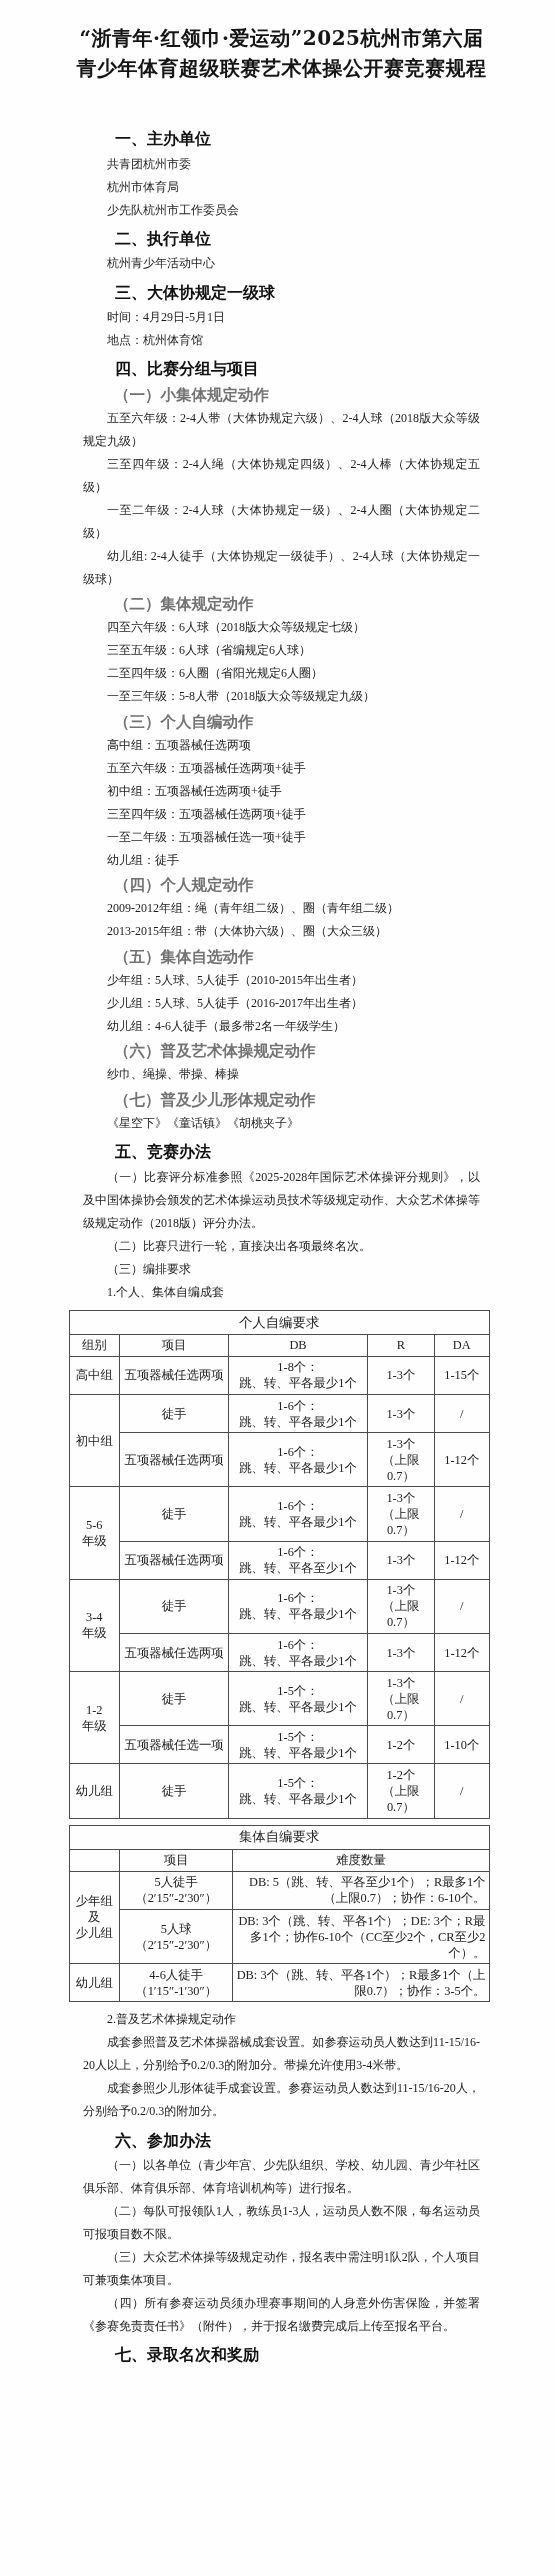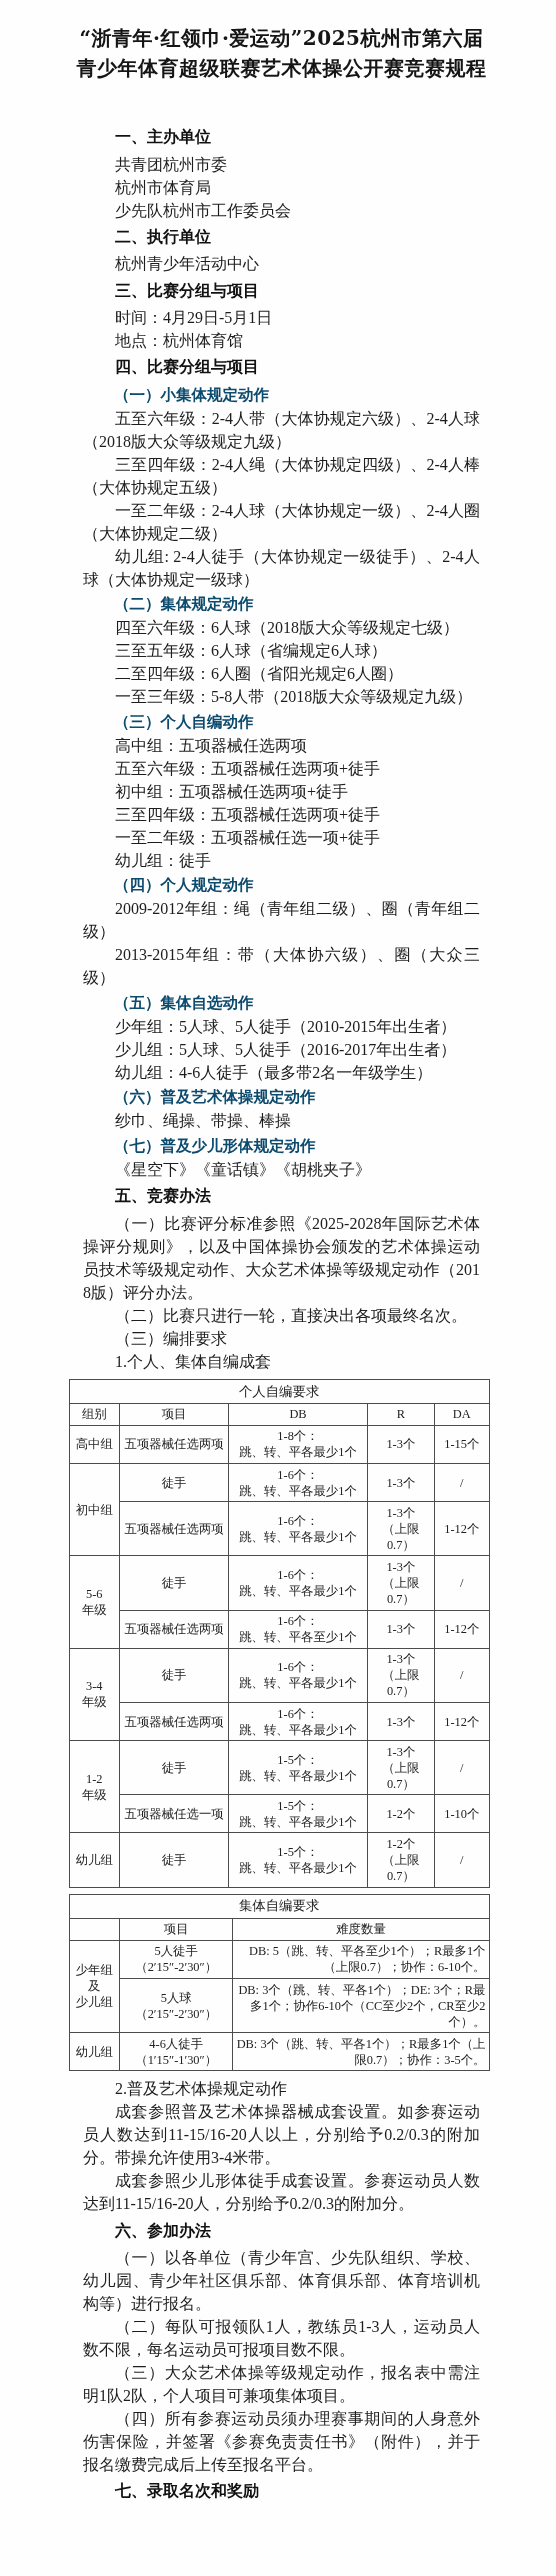--- a/index.html
+++ b/index.html
@@ -8,29 +8,29 @@
     background:#fefefe; overflow:hidden; box-sizing:border-box;
     padding:23px 76px 0 83px;
     font-family:"Liberation Serif", serif; color:#1d1d1d;
   }
   .doc-title {
     font-family:"DejaVu Serif", serif; font-weight:bold; color:#151515;
     font-size:20px; line-height:30px; text-align:center;
     margin:0 -7.2px 44px -7.2px; letter-spacing:0.5px;
   }
   #doc-body h2 {
-    font-family:Liberation Mono, monospace; font-weight:bold; color:#111;
+    font-family:Liberation Sans, sans-serif; font-weight:bold; color:#111;
     font-size:16px; line-height:23px; margin:5.2px 0 2.6px; text-indent:2em;
   }
   #doc-body h3 {
-    font-family:"Liberation Sans", sans-serif; font-weight:bold; color:#0c4a6e;
+    font-family:"Liberation Sans", sans-serif; font-weight:bold; color:#737373;
     font-size:15.5px; line-height:23px; margin:1.5px 0 1px; text-indent:2em;
   }
   #doc-body p {
-    font-size:16px; line-height:23px; margin:0; text-indent:2em;
+    font-size:12px; line-height:23px; margin:0; text-indent:2em;
     text-align:justify; word-break:break-all;
   }
   table.doc-tbl {
     border-collapse:collapse; table-layout:fixed;
     width:421px; margin:6.2px 0 6.2px -14.4px;
     font-size:12.4px; color:#222;
   }
   table.doc-tbl td {
     border:1px solid #4c4c4c; text-align:center; vertical-align:middle;
     padding:2.6px 3.1px; line-height:16px; white-space:pre-line;
@@ -48,21 +48,21 @@
     <div>青少年体育超级联赛艺术体操公开赛竞赛规程</div>
   </div>
 
   <div id="doc-body">
       <h2>一、主办单位</h2>
       <p>共青团杭州市委</p>
       <p>杭州市体育局</p>
       <p>少先队杭州市工作委员会</p>
       <h2>二、执行单位</h2>
       <p>杭州青少年活动中心</p>
-      <h2>三、比赛分组与项目</h2>
+      <h2>三、大体协规定一级球</h2>
       <p>时间：4月29日-5月1日</p>
       <p>地点：杭州体育馆</p>
       <h2>四、比赛分组与项目</h2>
       <h3>（一）小集体规定动作</h3>
       <p>五至六年级：2-4人带（大体协规定六级）、2-4人球（2018版大众等级规定九级）</p>
       <p>三至四年级：2-4人绳（大体协规定四级）、2-4人棒（大体协规定五级）</p>
       <p>一至二年级：2-4人球（大体协规定一级）、2-4人圈（大体协规定二级）</p>
       <p>幼儿组: 2-4人徒手（大体协规定一级徒手）、2-4人球（大体协规定一级球）</p>
       <h3>（二）集体规定动作</h3>
       <p>四至六年级：6人球（2018版大众等级规定七级）</p>

